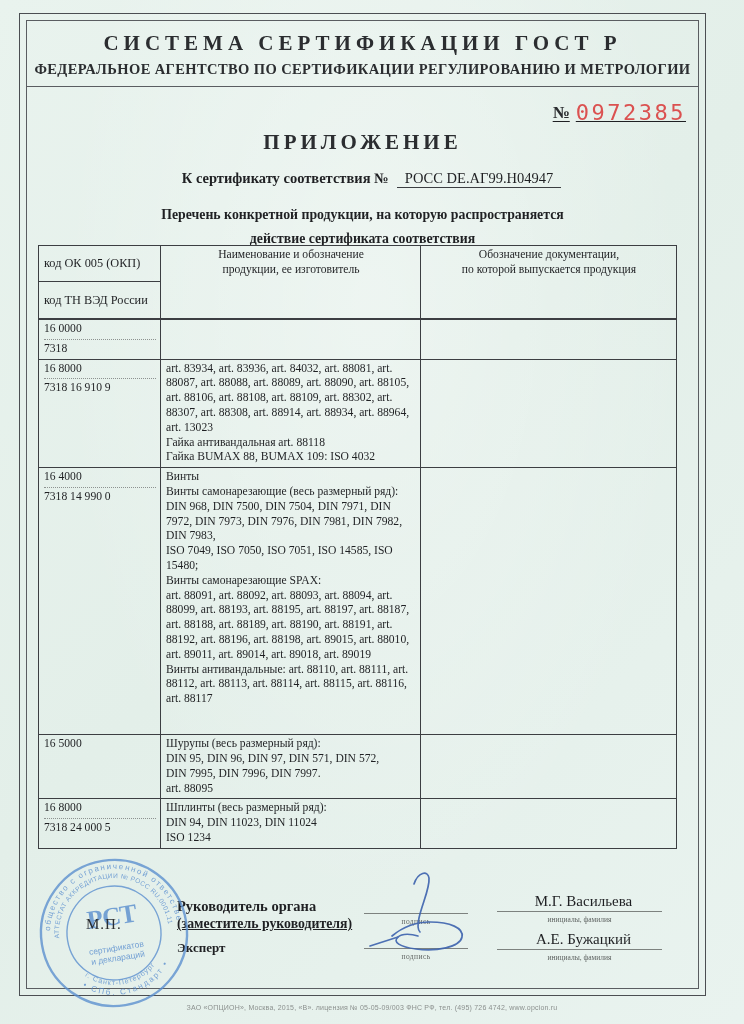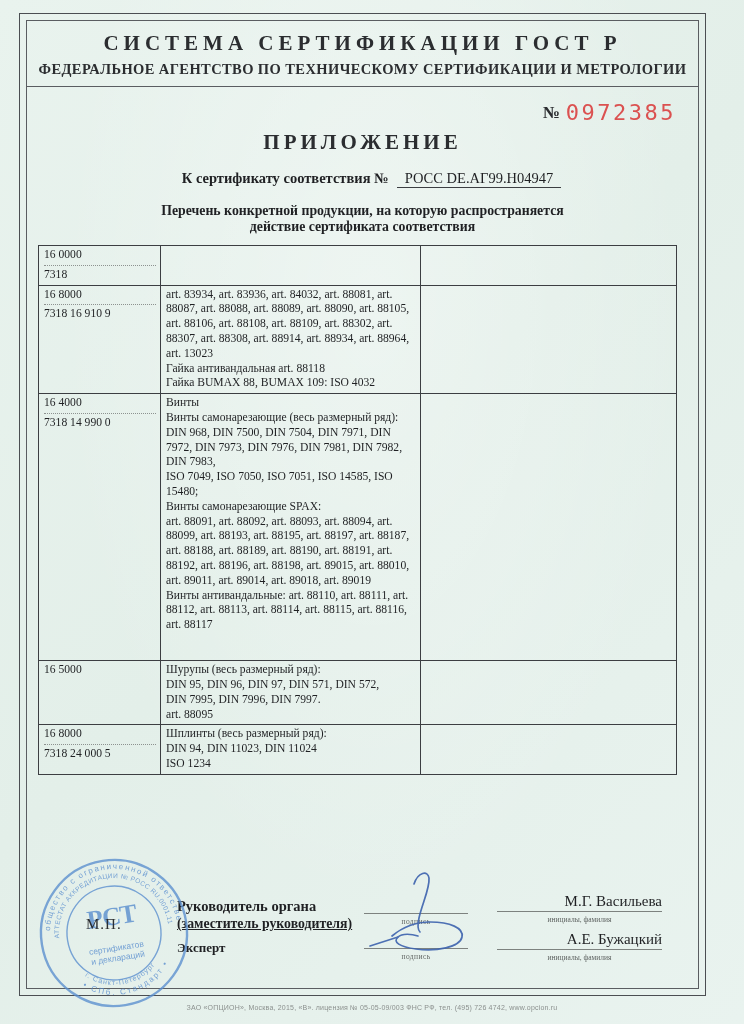--- a/index.html
+++ b/index.html
@@ -11,31 +11,31 @@
       linear-gradient(135deg, #e9f3ee 0%, #e3efe9 48%, #e9f3ef 100%);
     font-family:"Liberation Serif","DejaVu Serif",serif;
     color:#1f2023; overflow:hidden;
   }
   .outer-frame { position:absolute; left:19px; top:13px; width:687px; height:983px; border:1.5px solid #4b4e52; }
   .inner-frame { position:absolute; left:6px; top:6px; right:6px; bottom:6px; border:1px solid #5a5d61; }
   .head-band { position:absolute; left:0; top:0; width:100%; height:66px; border-bottom:1px solid #5a5d61; text-align:center; padding-top:10px; }
   .head-title { font-size:21px; font-weight:bold; letter-spacing:5px; color:#2b2d30; }
   .head-sub { font-size:14.5px; font-weight:bold; letter-spacing:.4px; margin-top:5px; color:#2b2d30; }
 
-  .serial { position:absolute; top:100px; right:68px; white-space:nowrap; }
+  .serial { position:absolute; top:100px; right:58px; white-space:nowrap;text-decoration:underline; }
   .serial-prefix { font-size:17px; font-weight:bold; color:#2b2d30; margin-right:6px; vertical-align:2px; }
   .serial-number { font-family:"DejaVu Sans Mono",monospace; font-size:22px; letter-spacing:2.5px; color:#db5150; }
 
   .doc-title { position:absolute; top:130px; left:19px; width:687px; text-align:center; font-size:21px; font-weight:bold; letter-spacing:4px; color:#2b2d30; }
 
   .cert-line { position:absolute; top:170px; left:19px; width:705px; text-align:center; font-size:14.5px; }
   .cert-label { font-weight:bold; }
   .cert-value { border-bottom:1px solid #3c3e42; padding:0 8px 1px 8px; margin-left:8px; }
 
-  .desc { position:absolute; top:203px; left:19px; width:687px; text-align:center; font-size:13.8px; font-weight:bold; line-height:16px; white-space:pre-line; }
+  .desc { position:absolute; top:203px; left:19px; width:687px; text-align:center; font-size:13.8px; font-weight:bold; line-height:24px; white-space:pre-line; }
 
   table.spec { position:absolute; left:38px; top:245px; width:638px; border-collapse:collapse; table-layout:fixed; }
   table.spec td { border:1px solid #3c3e42; vertical-align:top; font-size:11.6px; line-height:14.8px; padding:2px 4px 2px 5px; }
   table.spec .th-row td { border-bottom-width:2px; }
   table.spec td.col1 { width:122px; }
   table.spec td.col2 { width:260px; }
   table.spec td.col3 { width:256px; }
   .hdr-cell { text-align:center; font-size:12.3px; line-height:16px; white-space:pre-line; padding-top:12px; }
   .hdr-col1 { padding:0 !important; }
   .hdr-col1 .top { height:36px; border-bottom:1px solid #3c3e42; display:flex; align-items:center; padding-left:5px; font-size:12.3px; }
@@ -48,60 +48,70 @@
   .sig-area { position:absolute; left:0; top:0; width:744px; height:816px; pointer-events:none; }
   .lbl-head1 { position:absolute; left:177px; top:898px; font-size:14.5px; font-weight:bold; }
   .lbl-head2 { position:absolute; left:177px; top:916px; font-size:13.8px; font-weight:bold; text-decoration:underline; }
   .lbl-expert { position:absolute; left:177px; top:940px; font-size:13px; font-weight:bold; }
   .sigline { position:absolute; border-bottom:1px solid #7d827f; width:104px; left:364px; }
   .sigline.l1 { top:913px; } .sigline.l2 { top:948px; }
   .sig-cap { position:absolute; left:364px; width:104px; text-align:center; font-size:7.5px; color:#5f6462; letter-spacing:.4px; }
   .sig-cap.c1 { top:917px; } .sig-cap.c2 { top:952px; }
   .nameline { position:absolute; border-bottom:1px solid #7d827f; width:165px; left:497px; }
   .nameline.n1 { top:911px; } .nameline.n2 { top:949px; }
-  .name-text { position:absolute; left:497px; width:165px; text-align:right; padding-left:8px; font-size:15px; }
+  .name-text { position:absolute; left:497px; width:165px; text-align:center; padding-left:8px; font-size:15px; }
   .name-text.t1 { top:893px; } .name-text.t2 { top:931px; }
   .name-cap { position:absolute; left:497px; width:165px; text-align:center; font-size:7.5px; color:#5f6462; }
   .name-cap.p1 { top:915px; } .name-cap.p2 { top:953px; }
 
   .stamp-wrap { position:absolute; left:26px; top:845px; width:176px; height:176px; transform:rotate(-9deg); opacity:.88; }
   .mp-label { position:absolute; left:86px; top:916px; font-size:15px; color:#2b2d30; letter-spacing:1px; }
   .scribble { position:absolute; left:352px; top:870px; width:140px; height:92px; }
 
   .fine-print { position:absolute; left:0; top:1004px; width:744px; text-align:center; font-family:"Liberation Sans","DejaVu Sans",sans-serif; font-size:7px; color:#8b908e; letter-spacing:.2px; }
 </style>
 </head>
 <body>
 
 <div class="page">
 
   <div class="outer-frame">
     <div class="inner-frame">
       <div class="head-band">
         <div class="head-title">СИСТЕМА СЕРТИФИКАЦИИ ГОСТ Р</div>
-        <div class="head-sub">ФЕДЕРАЛЬНОЕ АГЕНТСТВО ПО ТЕХНИЧЕСКОМУ СЕРТИФИКАЦИИ И МЕТРОЛОГИИ</div>
+        <div class="head-sub">ФЕДЕРАЛЬНОЕ АГЕНТСТВО ПО СЕРТИФИКАЦИИ РЕГУЛИРОВАНИЮ И МЕТРОЛОГИИ</div>
       </div>
     </div>
   </div>
 
   <div class="serial">
     <span class="serial-prefix">№</span><span class="serial-number">0972385</span>
   </div>
 
   <div class="doc-title">ПРИЛОЖЕНИЕ</div>
 
   <div class="cert-line">
     <span class="cert-label">К сертификату соответствия №</span><span class="cert-value">РОСС DE.АГ99.H04947</span>
   </div>
 
   <div class="desc">Перечень конкретной продукции,  на которую распространяется
 действие сертификата соответствия</div>
 
   <table class="spec">
     <tbody>
+        <tr class="th-row">
+      <td class="col1 hdr-col1">
+        <div class="top">код ОК 005 (ОКП)</div>
+        <div class="bot">код ТН ВЭД России</div>
+      </td>
+      <td class="col2 hdr-cell">Наименование и обозначение
+продукции, ее изготовитель</td>
+      <td class="col3 hdr-cell">Обозначение документации,
+по которой выпускается продукция</td>
+    </tr>
 
     <tr>
       <td class="col1 h-r0">
         <div class="code-top">16 0000</div>
         <div class="code-bot">7318</div>
       </td>
       <td class="col2">
             <div class="cell-text"></div>
           </td>
       <td class="col3">

